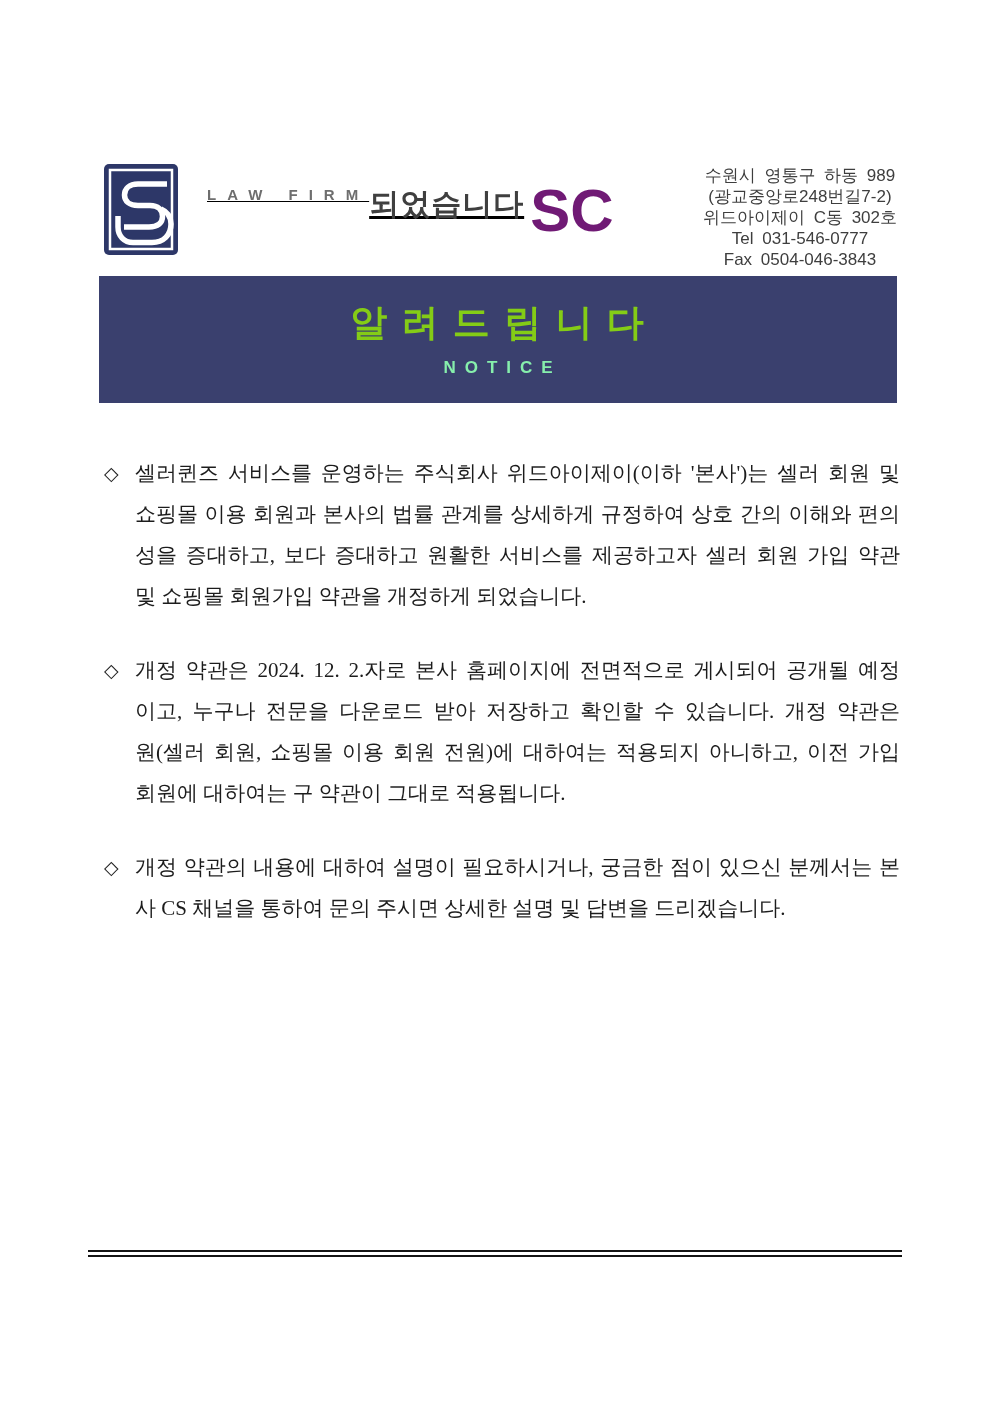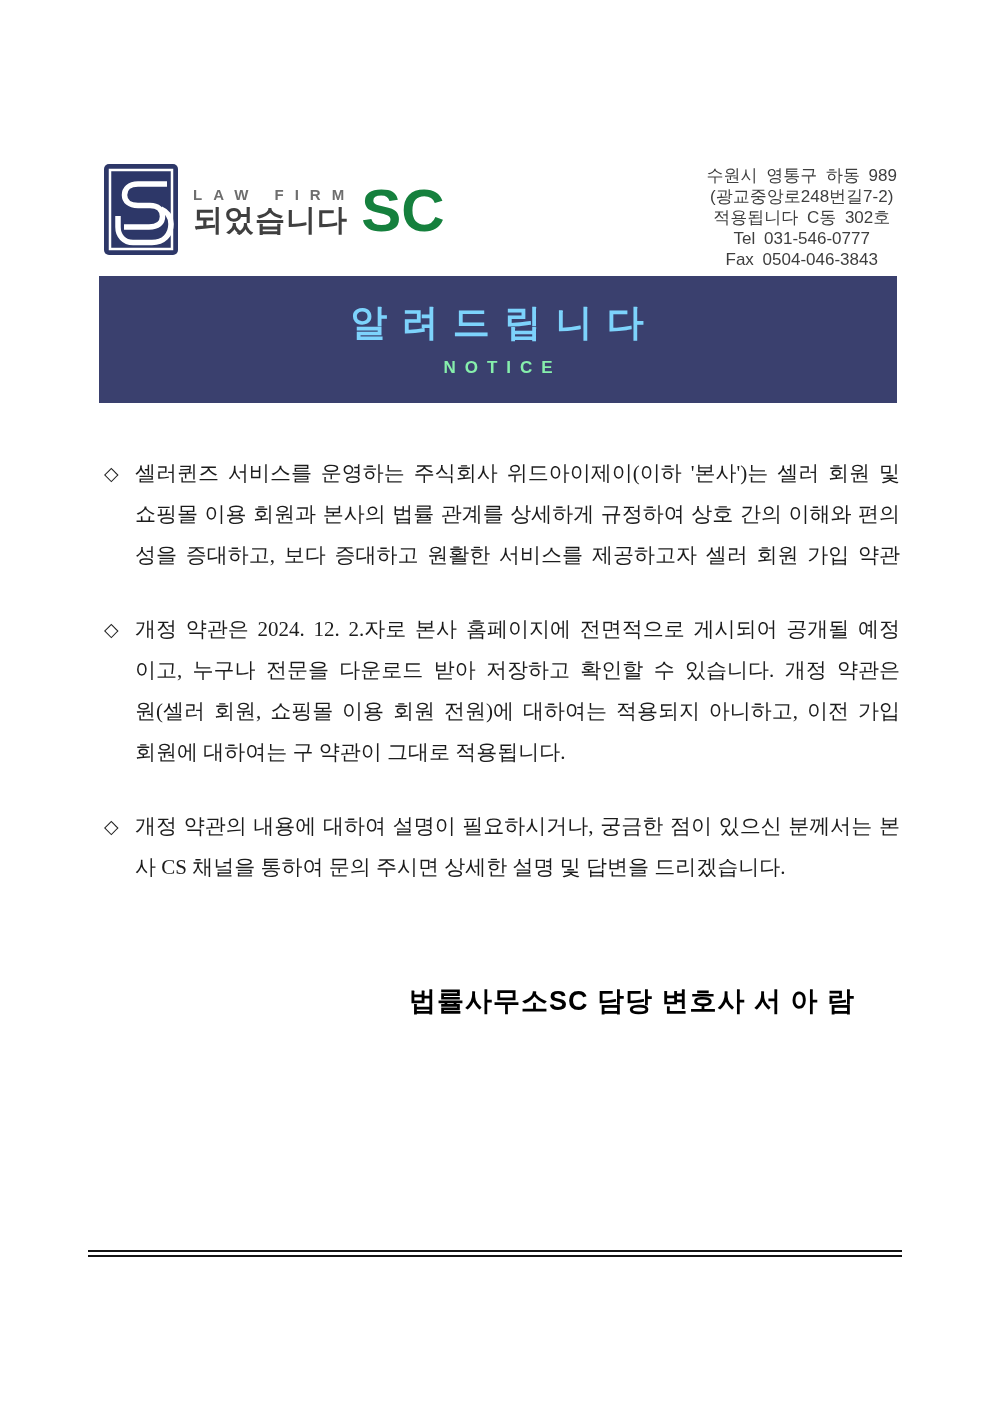--- a/index.html
+++ b/index.html
@@ -19,44 +19,44 @@
     align-items: flex-start;
     padding: 163px 95px 0 103px;
     height: 105px;
     box-sizing: content-box;
   }
   .logo-group { display: flex; align-items: flex-start; }
   .logo-square { width: 76px; height: 93px; flex: 0 0 auto; }
   .logo-square svg { display: block; }
   .logo-textblock {
     display: flex;
-    flex-direction: column;
-    margin-left: 14px;
+    margin-left: 28px;
     padding-top: 24px;
+    text-decoration: underline;
   }
   .lawfirm-label {
     font-size: 15px;
     font-weight: 600;
     letter-spacing: 11px;
     color: #6e6e6e;
     line-height: 16px;
     white-space: nowrap;
   }
   .korean-name {
     font-size: 30px;
     font-weight: 800;
     color: #3f3f3f;
     letter-spacing: 1px;
     line-height: 34px;
     white-space: nowrap;
   }
   .brand-initials {
     font-size: 60px;
     font-weight: 800;
-    color: #15803d;
+    color: #701a75;
     line-height: 52px;
     margin-left: 6px;
     padding-top: 22px;
     letter-spacing: 0px;
   }
   .address-block {
     text-align: center;
     font-size: 17px;
     line-height: 21px;
     color: #3e3e3e;
@@ -68,21 +68,21 @@
   .banner {
     margin: 8px 95px 0 99px;
     height: 127px;
     background: #3a406e;
     display: flex;
     flex-direction: column;
     align-items: center;
     justify-content: center;
   }
   .banner-title {
-    color: #7dd3fc;
+    color: #84cc16;
     font-size: 37px;
     font-weight: 700;
     letter-spacing: 2px;
     line-height: 42px;
     white-space: nowrap;
   }
   .banner-subtitle {
     color: #86efac;
     font-size: 17px;
     font-weight: 600;
@@ -158,53 +158,53 @@
       <div class="logo-textblock">
         <div class="lawfirm-label">LAW FIRM</div>
         <div class="korean-name">되었습니다</div>
       </div>
       <div class="brand-initials">SC</div>
     </div>
 
     <div class="address-block">
       <div>수원시 영통구 하동 989</div>
       <div>(광교중앙로248번길7-2)</div>
-      <div>적용됩니다 C동 302호</div>
+      <div>위드아이제이 C동 302호</div>
       <div>Tel 031-546-0777</div>
       <div>Fax 0504-046-3843</div>
     </div>
   </div>
 
   <div class="banner">
     <div class="banner-title">알 려 드 립 니 다</div>
     <div class="banner-subtitle">NOTICE</div>
   </div>
 
   <div class="content">
 
     <div class="para">
       <span class="bullet">◇</span>
       <div class="line">셀러퀸즈 서비스를 운영하는 주식회사 위드아이제이(이하 '본사')는 셀러 회원 및</div>
       <div class="line">쇼핑몰 이용 회원과 본사의 법률 관계를 상세하게 규정하여 상호 간의 이해와 편의</div>
       <div class="line">성을 증대하고, 보다 증대하고 원활한 서비스를 제공하고자 셀러 회원 가입 약관</div>
+      <div class="line last">및 쇼핑몰 회원가입 약관을 개정하게 되었습니다.</div>
     </div>
 
     <div class="para">
       <span class="bullet">◇</span>
       <div class="line">개정 약관은 2024. 12. 2.자로 본사 홈페이지에 전면적으로 게시되어 공개될 예정</div>
       <div class="line">이고, 누구나 전문을 다운로드 받아 저장하고 확인할 수 있습니다. 개정 약관은</div>
       <div class="line">원(셀러 회원, 쇼핑몰 이용 회원 전원)에 대하여는 적용되지 아니하고, 이전 가입</div>
       <div class="line last">회원에 대하여는 구 약관이 그대로 적용됩니다.</div>
     </div>
 
     <div class="para">
       <span class="bullet">◇</span>
       <div class="line">개정 약관의 내용에 대하여 설명이 필요하시거나, 궁금한 점이 있으신 분께서는 본</div>
       <div class="line last">사 CS 채널을 통하여 문의 주시면 상세한 설명 및 답변을 드리겠습니다.</div>
     </div>
 
   </div>
 
-  <div class="signature">법률사무소SC 담당 변호사 서 아 람</div>
 
   <div class="divider"></div>
 
 </div>
 
 </body></html>

